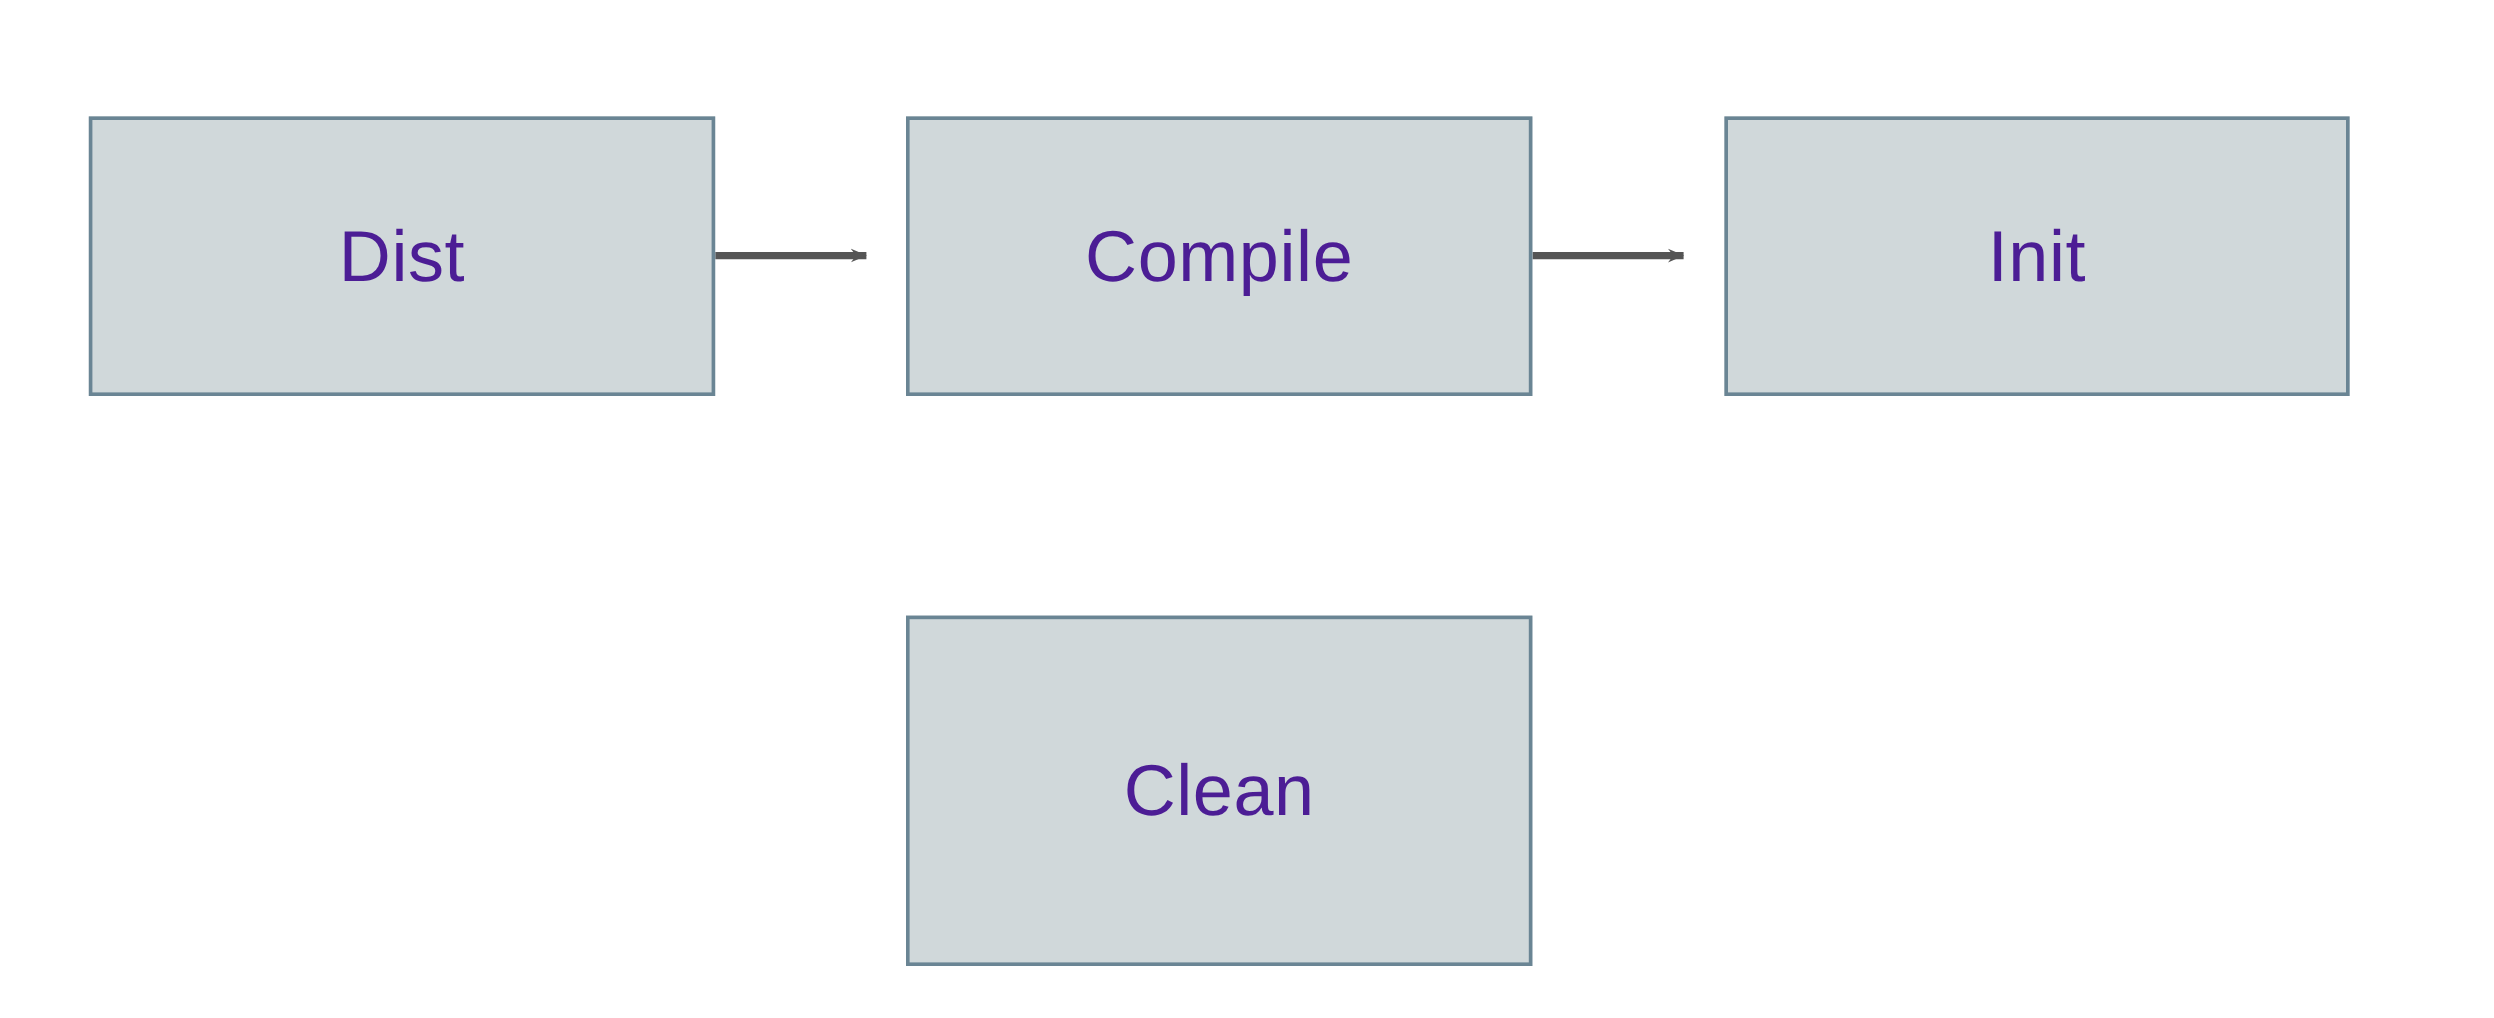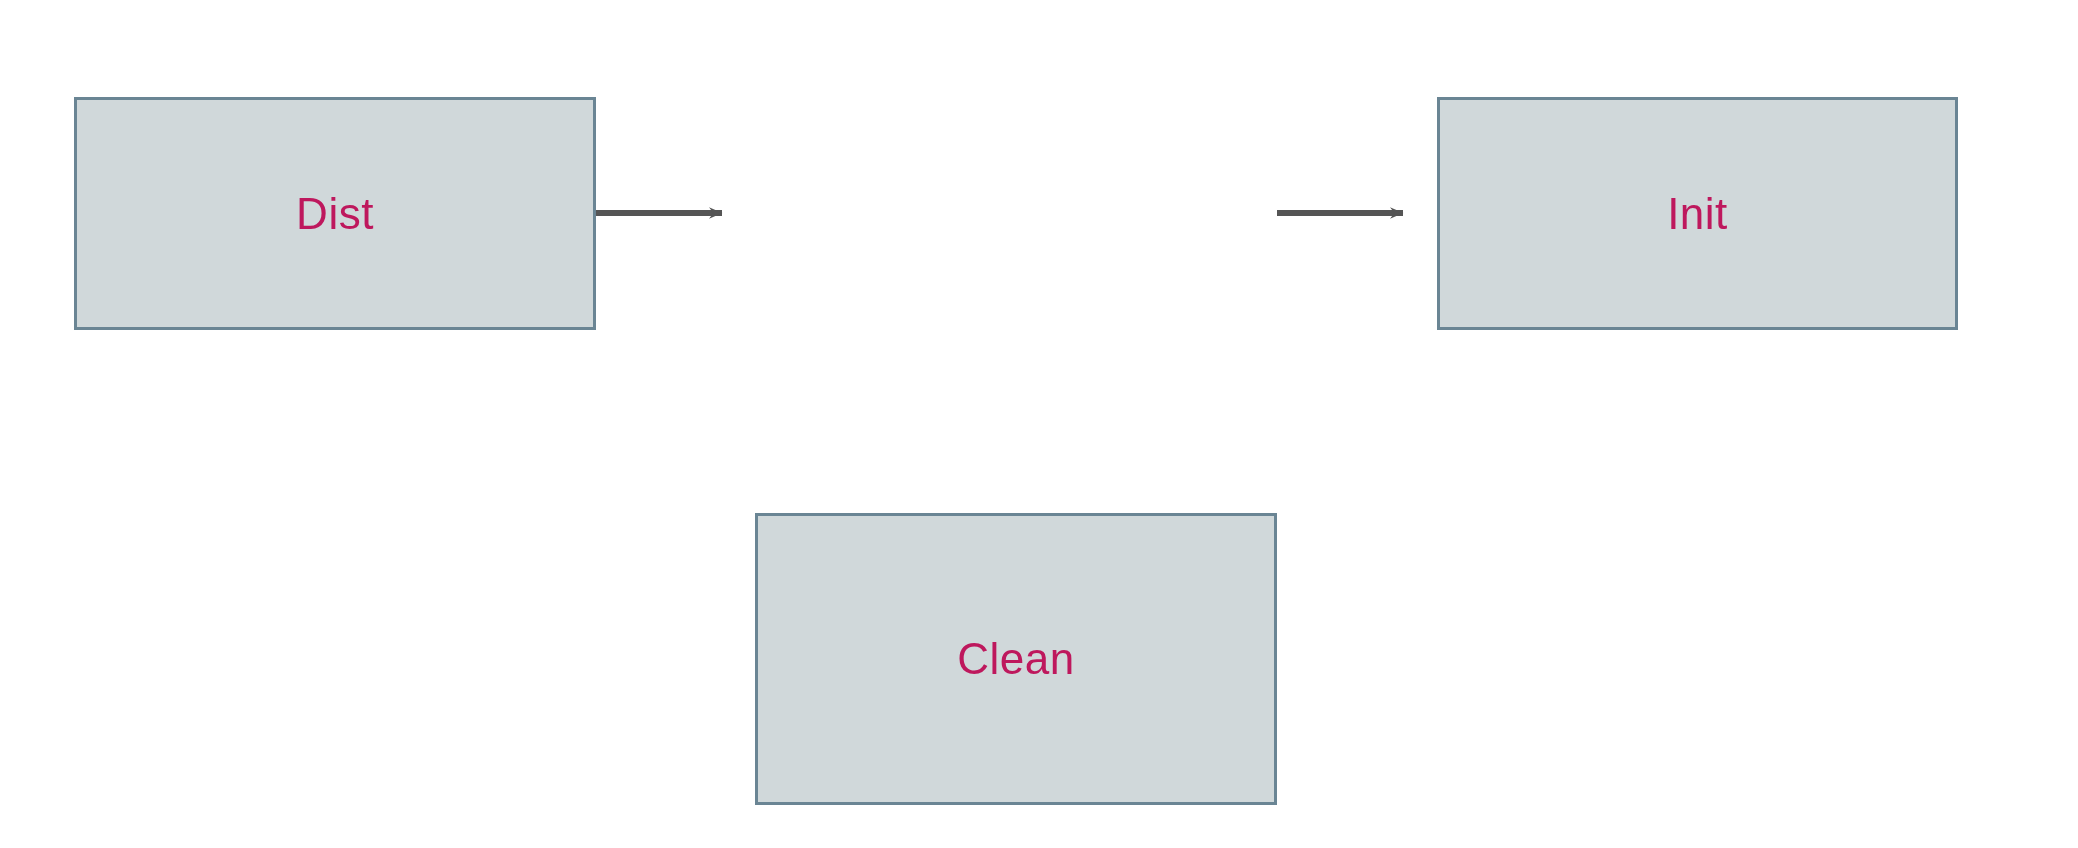--- a/index.html
+++ b/index.html
@@ -22,23 +22,23 @@
     position: absolute;
     box-sizing: border-box;
     background: #d0d8da;
     border: 3px solid #6a8594;
     display: flex;
     align-items: center;
     justify-content: center;
   }
   .node-label {
     font-family: "Liberation Sans", "DejaVu Sans", sans-serif;
-    font-size: 44px;
+    font-size: 60px;
     font-weight: 400;
-    color: #be185d;
+    color: #4c1d95;
     line-height: 1;
     letter-spacing: 0.5px;
     white-space: nowrap;
     user-select: none;
   }
   .edge-layer {
     position: absolute;
     left: 0;
     top: 0;
     width: 2078px;
@@ -67,20 +67,23 @@
 
     <g>
       <line class="edge-path" x1="1277" y1="213" x2="1403" y2="213" stroke="#555555" stroke-width="6" marker-end="url(#arrowhead)"></line>
     </g>
   </svg>
 
   <div class="node" style="left:74px; top:97px; width:522px; height:233px;">
     <span class="node-label">Dist</span>
   </div>
 
+  <div class="node" style="left:755px; top:97px; width:522px; height:233px;">
+    <span class="node-label">Compile</span>
+  </div>
 
   <div class="node" style="left:1437px; top:97px; width:521px; height:233px;">
     <span class="node-label">Init</span>
   </div>
 
   <div class="node" style="left:755px; top:513px; width:522px; height:292px;">
     <span class="node-label">Clean</span>
   </div>
 
 </div>

